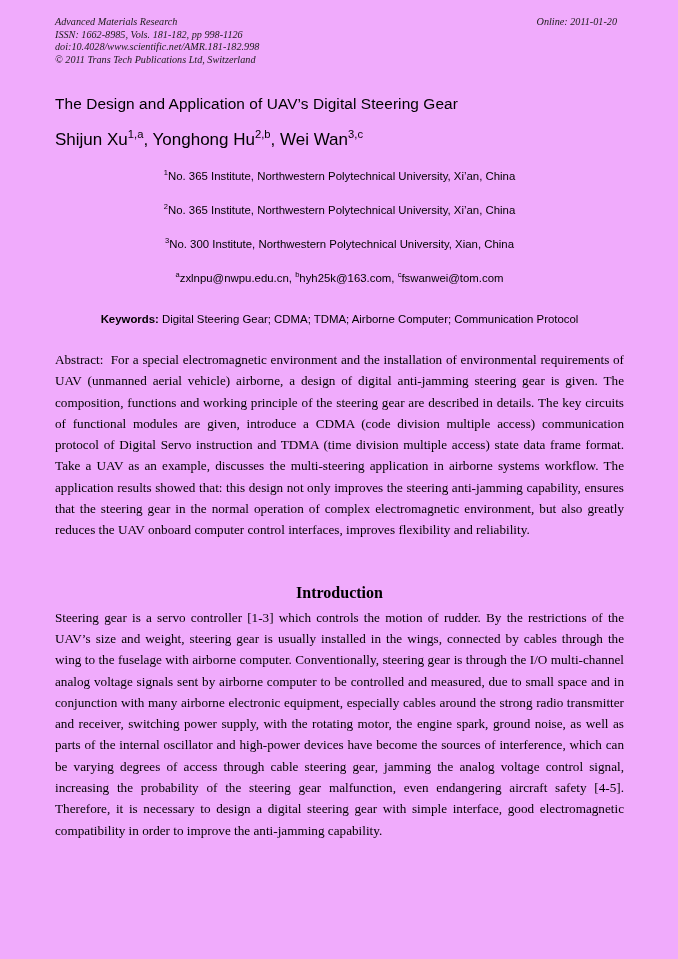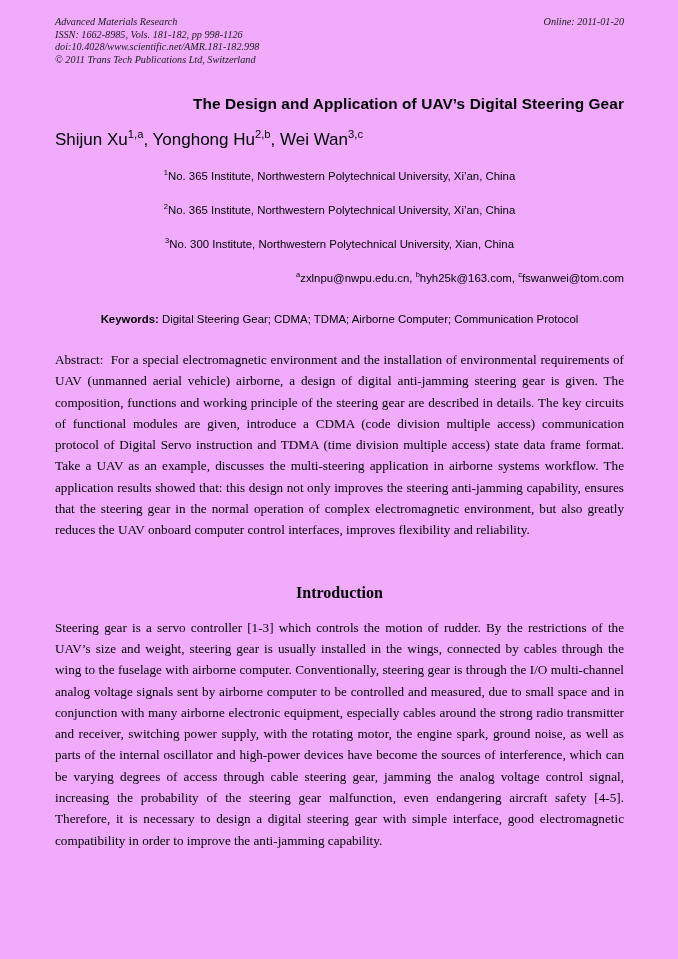--- a/index.html
+++ b/index.html
@@ -30,30 +30,30 @@
     font-size: 10.2px;
     line-height: 12.6px;
     color: #1a1a1a;
     min-height: 56px;
   }
   .masthead-left { display: block; }
   .masthead-left div { white-space: nowrap; }
   .masthead-right {
     position: absolute;
     top: 0;
-    right: 0;
+    right: 7px;
     white-space: nowrap;
   }
   
   .doc-title {
     font-family: "Liberation Sans", "DejaVu Sans", sans-serif;
-    font-weight: bold;
+    font-weight: normal;
     font-size: 15.4px;
     line-height: 20px;
-    text-align: right;
+    text-align: left;
     margin: 22px 0 0 0;
     letter-spacing: 0.1px;
   }
   .authors {
     font-family: "Liberation Sans", "DejaVu Sans", sans-serif;
     font-size: 17px;
     line-height: 20px;
     text-align: left;
     margin: 16px 0 0 0;
   }
@@ -67,21 +67,21 @@
     font-family: "Liberation Sans", "DejaVu Sans", sans-serif;
     font-size: 11.4px;
     line-height: 14px;
     text-align: center;
     margin: 0 0 20px 0;
   }
   .emails {
     font-family: "Liberation Sans", "DejaVu Sans", sans-serif;
     font-size: 11.4px;
     line-height: 14px;
-    text-align: right;
+    text-align: center;
     margin: 0;
   }
   
   .keywords {
     margin-top: 27px;
     font-family: "Liberation Sans", "DejaVu Sans", sans-serif;
     font-size: 11.4px;
     line-height: 15px;
     text-align: center;
   }
@@ -102,21 +102,21 @@
   }
   
   .section-heading {
     margin-top: 44px;
     font-weight: bold;
     font-size: 16px;
     line-height: 16px;
     text-align: center;
   }
   .body-para {
-    margin-top: 16px;
+    margin-top: 6px;
     font-size: 13.2px;
     line-height: 21.3px;
     text-align: justify;
     text-justify: inter-word;
     hyphens: none;
   }
 </style>
 </head>
 <body>
 

